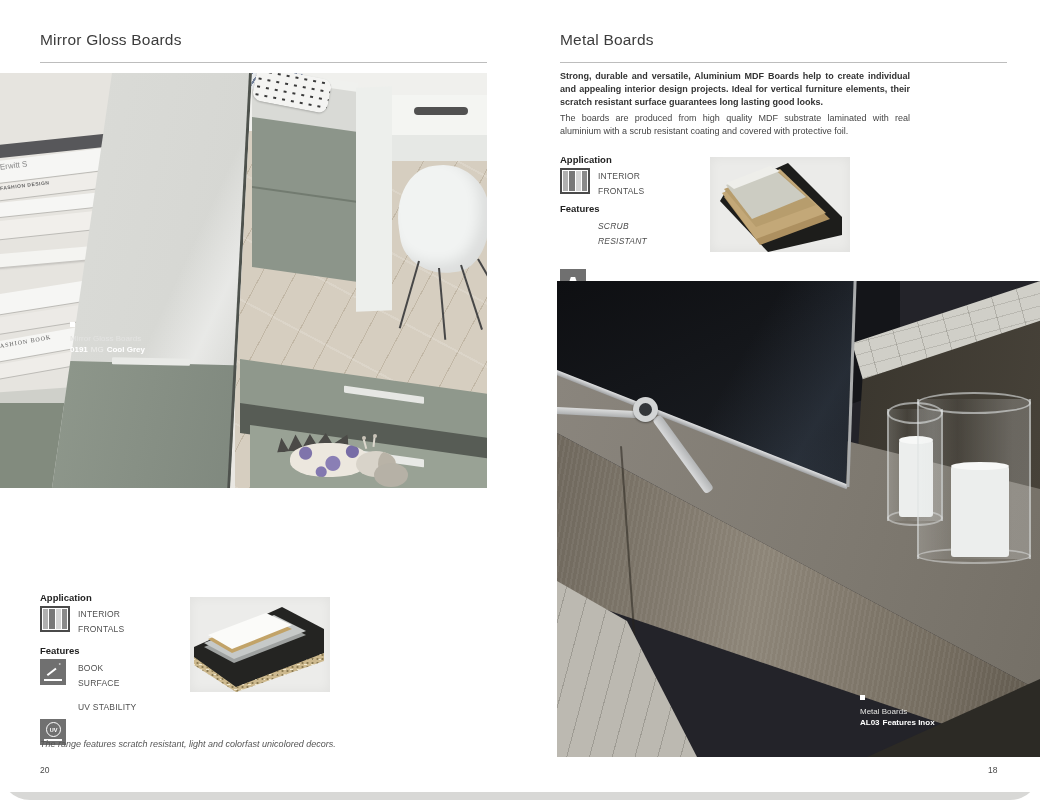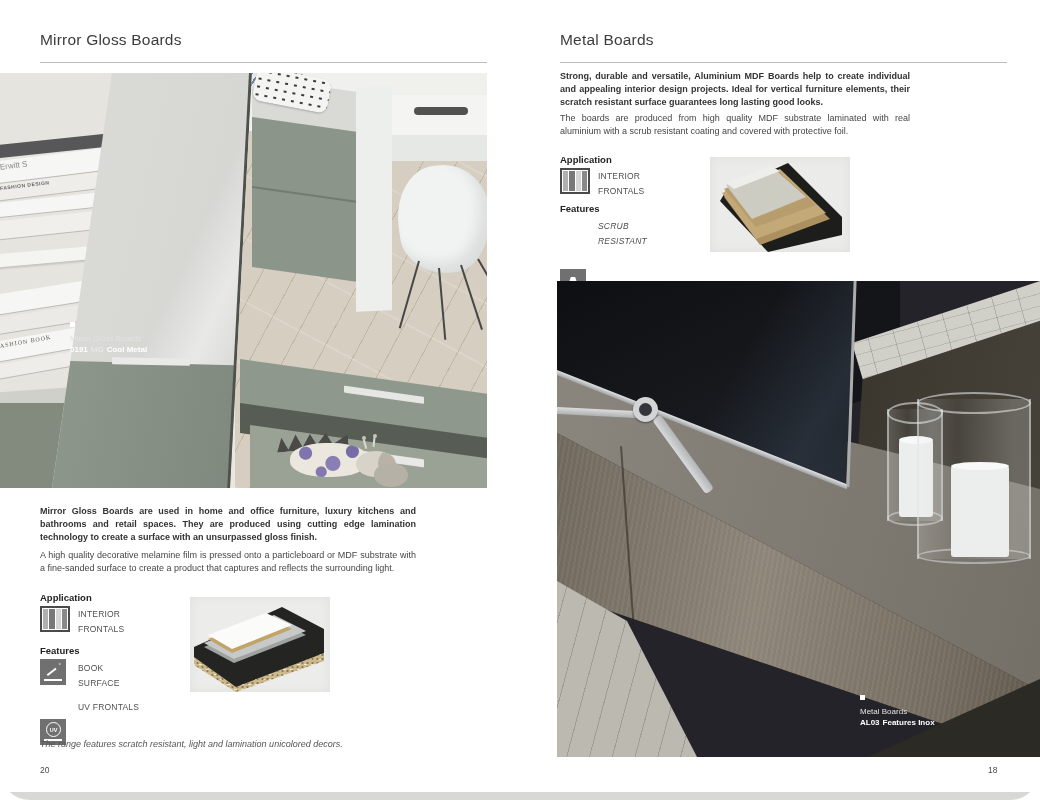--- a/index.html
+++ b/index.html
@@ -269,27 +269,25 @@
         <div class="sheen"></div>
         <div class="sage"></div>
         <div class="phdl"></div>
         <div class="seam"></div>
       </div>
 
       <div class="ph-caption" style="left:70px;top:249px;">
         <div class="cap-sq"></div>
         <div class="cap-l1">Mirror Gloss Boards</div>
         <div class="cap-l2">
-          <span class="cap-b">0191</span><span class="cap-reg">MG</span><span class="cap-b">Cool Metal</span>
-        </div>
-      </div>
-    </div>
-
-    <div class="abs body-bold" style="left:40px;top:505px;width:376px;">Mirror Gloss Boards are used in home and office furniture, luxury kitchens and bathrooms and retail spaces. They are produced using cutting edge lamination technology to create a surface with an unsurpassed gloss finish.</div>
-    <div class="abs body-reg" style="left:40px;top:549px;width:376px;">A high quality decorative melamine film is pressed onto a particleboard or MDF substrate with a fine-sanded surface to create a product that captures and reflects the surrounding light.</div>
+          <span class="cap-b">0191</span><span class="cap-reg">MG</span><span class="cap-b">Cool Grey</span>
+        </div>
+      </div>
+    </div>
+
 
     <div class="abs sec-head" style="left:40px;top:592px;">Application</div>
     <div class="abs icon-frontals" style="left:40px;top:606px;">
       <div style="background:#b0b0b0;"></div>
         <div style="background:#787878;"></div>
         <div style="background:#d5d5d5;"></div>
         <div style="background:#8a8a8a;"></div>
     </div>
     <div class="abs icon-label" style="left:78px;top:607px;">INTERIOR
 FRONTALS</div>
@@ -300,32 +298,32 @@
       <div class="gloss-deg">°</div>
       <div class="baseline"></div>
     </div>
     <div class="abs icon-label" style="left:78px;top:661px;">BOOK
 SURFACE</div>
 
     <div class="abs icon-dark" style="left:40px;top:693px;">
       <div class="uv-circle">UV</div>
       <div class="baseline"></div>
     </div>
-    <div class="abs icon-label" style="left:78px;top:700px;">UV FRONTALS</div>
+    <div class="abs icon-label" style="left:78px;top:700px;">UV STABILITY</div>
 
     <div class="abs sampleL">
       <div class="blk"></div>
       <div class="chip"></div>
       <div class="silv-u"></div>
       <div class="silv"></div>
       <div class="tan"></div>
       <div class="wht"></div>
     </div>
 
-    <div class="abs note-italic" style="left:40px;top:739px;">The range features scratch resistant, light and lamination unicolored decors.</div>
+    <div class="abs note-italic" style="left:40px;top:739px;">The range features scratch resistant, light and colorfast unicolored decors.</div>
     <div class="abs page-num" style="left:40px;top:765px;">20</div>
   </div>
 
   <div>
     <div class="abs page-title" style="left:560px;top:31px;">Metal Boards</div>
     <div class="abs title-rule" style="left:560px;top:62px;width:447px;"></div>
 
     <div class="abs body-bold" style="left:560px;top:70px;width:350px;">Strong, durable and versatile, Aluminium MDF Boards help to create individual and appealing interior design projects. Ideal for vertical furniture elements, their scratch resistant surface guarantees long lasting good looks.</div>
     <div class="abs body-reg" style="left:560px;top:112px;width:350px;">The boards are produced from high quality MDF substrate laminated with real aluminium with a scrub resistant coating and covered with protective foil.</div>
 

